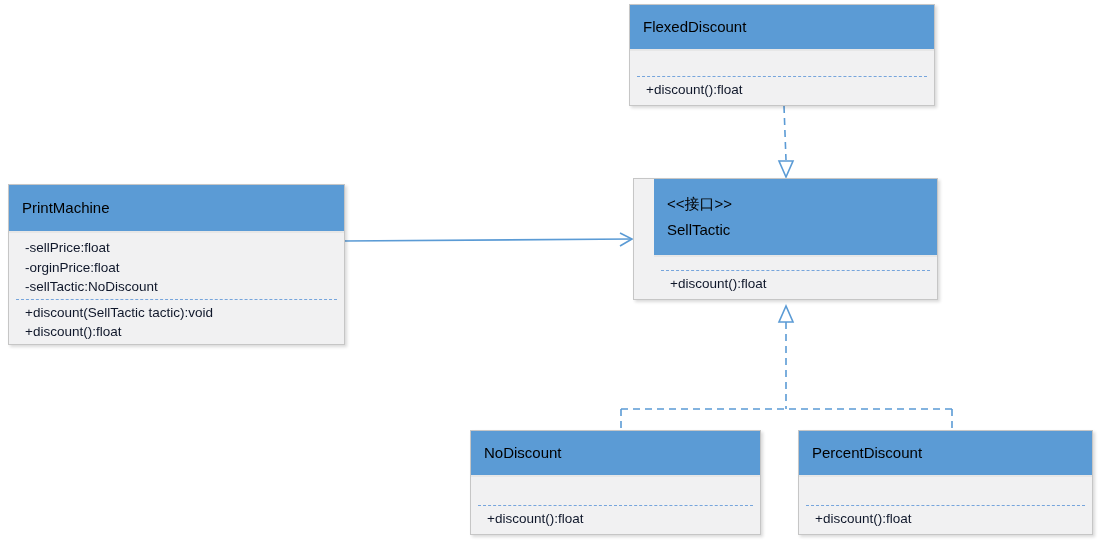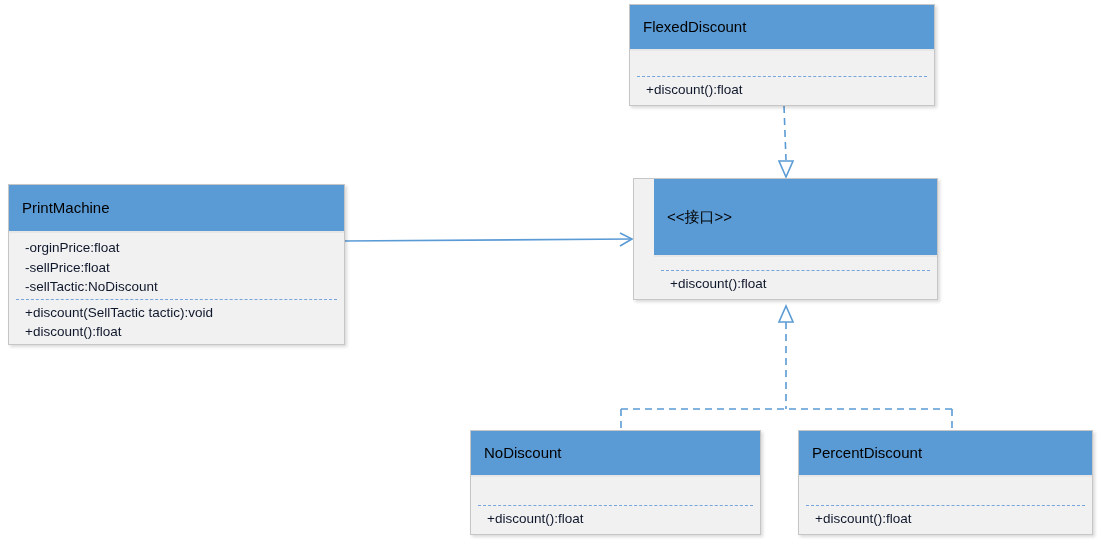--- a/index.html
+++ b/index.html
@@ -124,34 +124,35 @@
       </ul>
     </div>
   </div>
 
   <div class="uml-class" id="box-print">
     <div class="uml-header">
       <span class="class-name">PrintMachine</span>
     </div>
     <div class="uml-body">
       <ul class="attrs">
+        <li>-sellPrice:float</li>
         <li>-orginPrice:float</li>
-        <li>-sellPrice:float</li>
         <li>-sellTactic:NoDiscount</li>
       </ul>
       <ul class="ops">
         <li>+discount(SellTactic tactic):void</li>
         <li>+discount():float</li>
       </ul>
     </div>
   </div>
 
   <div class="uml-class" id="box-selltactic">
     <div class="uml-header">
       <span class="stereotype">&lt;&lt;接口&gt;&gt;</span>
+      <span class="class-name">SellTactic</span>
     </div>
     <div class="uml-body">
       <ul class="attrs"></ul>
       <ul class="ops">
         <li>+discount():float</li>
       </ul>
     </div>
   </div>
 
   <div class="uml-class" id="box-nodiscount">

